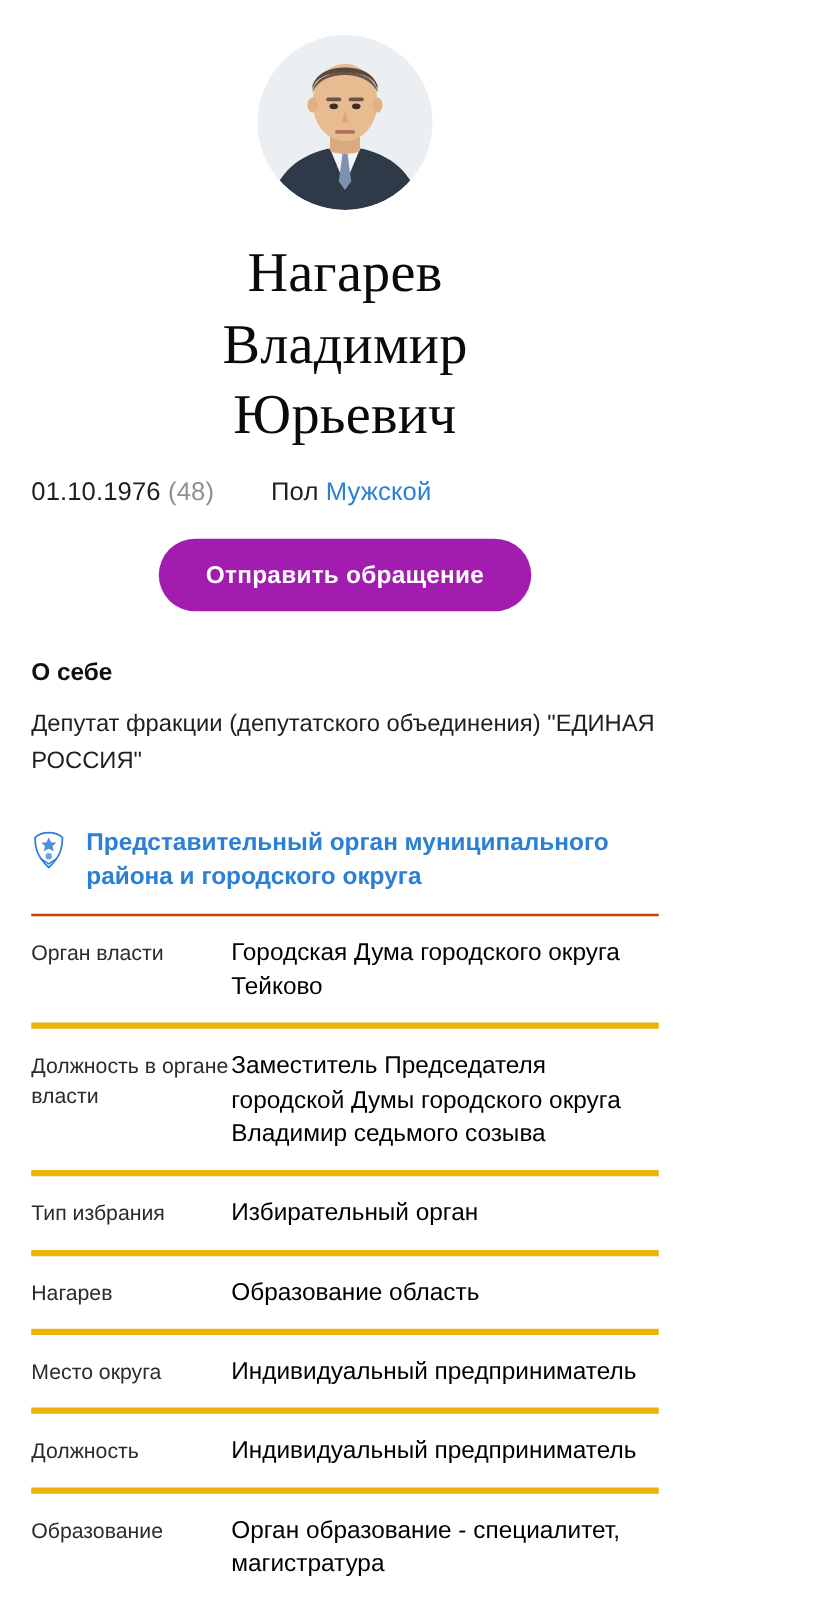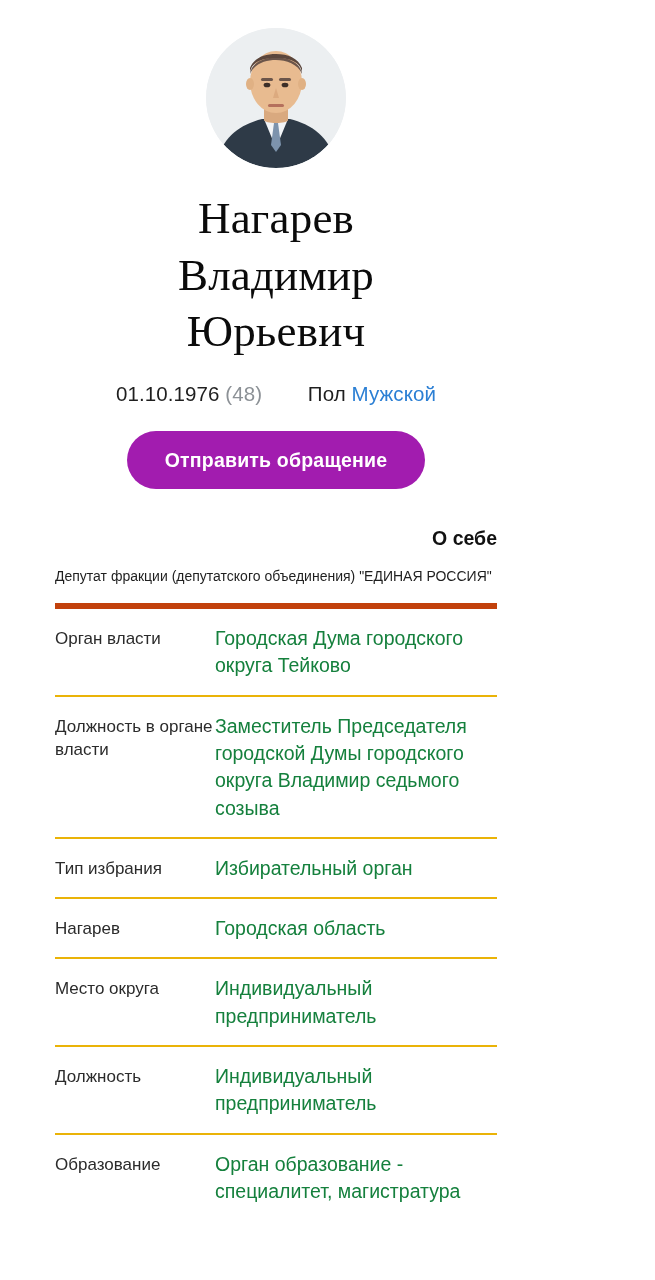--- a/index.html
+++ b/index.html
@@ -12,21 +12,21 @@
     height: 1280px;
     font-family: "Liberation Sans", sans-serif;
     color: #1a1a1a;
     overflow: hidden;
   }
   .page {
     width: 552px;
     height: 1280px;
     position: relative;
     box-sizing: border-box;
-    padding: 0 55px;
+    padding: 0 25px;
   }
 
   
   .avatar-wrap {
     display: flex;
     justify-content: center;
     padding-top: 28px;
   }
   .avatar {
     width: 140px;
@@ -46,21 +46,20 @@
     font-size: 45px;
     line-height: 1.26;
     font-weight: 400;
     color: #0b0b0b;
     letter-spacing: 0.2px;
   }
 
   
   .meta {
     margin-top: 22px;
-    text-align: center;
     font-size: 20.5px;
     color: #1f1f1f;
     letter-spacing: 0.1px;
   }
   .meta .muted { color: #8c9196; }
   .meta .gap { display: inline-block; width: 34px; }
   .meta .link { color: #2b7fd4; }
 
   
   .cta-wrap {
@@ -80,25 +79,24 @@
     cursor: pointer;
     letter-spacing: 0.2px;
   }
 
   
   .about-title {
     margin-top: 38px;
     font-size: 19.5px;
     font-weight: bold;
     color: #111111;
-    text-align: right;
   }
   .about-text {
     margin-top: 16px;
-    font-size: 14px;
+    font-size: 19px;
     line-height: 1.5;
     color: #1f1f1f;
   }
 
   
   .organ {
     margin-top: 38px;
     display: flex;
     align-items: flex-start;
     gap: 16px;
@@ -116,35 +114,35 @@
     line-height: 1.38;
   }
 
   
   .table {
     margin-top: 16px;
   }
   .row {
     display: flex;
     align-items: flex-start;
-    border-top: 2px solid #eab308;
+    border-top: 5px solid #eab308;
     padding: 16px 0 15px 0;
   }
-  .row:first-child { border-top: 6px solid #c2410c; justify-content: flex-end; }
+  .row:first-child { border-top: 2px solid #c2410c; justify-content: flex-end; }
   .row-key {
     flex: 0 0 160px;
     font-size: 17px;
     color: #2b2b2b;
     line-height: 1.4;
     padding-top: 2px;
   }
   .row-val {
     flex: 1 1 auto;
     font-size: 19.5px;
-    color: #15803d;
+    color: #000000;
     line-height: 1.4;
   }
 </style>
 </head>
 <body>
 
 <div class="page">
 
   <div class="avatar-wrap">
     <div class="avatar">
@@ -200,41 +198,52 @@
     <span class="link">Мужской</span>
   </div>
 
   <div class="cta-wrap">
     <button class="cta">Отправить обращение</button>
   </div>
 
   <div class="about-title">О себе</div>
   <div class="about-text">Депутат фракции (депутатского объединения) "ЕДИНАЯ РОССИЯ"</div>
 
+  <div class="organ">
+    <span class="organ-icon">
+      <svg width="28" height="30" viewBox="0 0 28 30">
+        <path d="M14 1 C9 1 5 3 3 5 C3 12 4 20 14 29 C24 20 25 12 25 5 C23 3 19 1 14 1 Z" fill="none" stroke="#2b7fd4" stroke-width="1.4"></path>
+        <path d="M14 5 L16 9 L20 9 L17 12 L18 16 L14 14 L10 16 L11 12 L8 9 L12 9 Z" fill="#2b7fd4" opacity="0.85"></path>
+        <circle cx="14" cy="20" r="2.6" fill="#2b7fd4" opacity="0.7"></circle>
+        <path d="M8 22 L14 26 L20 22" fill="none" stroke="#2b7fd4" stroke-width="1.2"></path>
+      </svg>
+    </span>
+    <span class="organ-label">Представительный орган муниципального района и городского округа</span>
+  </div>
 
   <div class="table">
 
     <div class="row">
       <div class="row-key">Орган власти</div>
       <div class="row-val">Городская Дума городского округа Тейково</div>
     </div>
 
     <div class="row">
       <div class="row-key">Должность в органе власти</div>
       <div class="row-val">Заместитель Председателя городской Думы городского округа Владимир седьмого созыва</div>
     </div>
 
     <div class="row">
       <div class="row-key">Тип избрания</div>
       <div class="row-val">Избирательный орган</div>
     </div>
 
     <div class="row">
       <div class="row-key">Нагарев</div>
-      <div class="row-val">Городская область</div>
+      <div class="row-val">Образование область</div>
     </div>
 
     <div class="row">
       <div class="row-key">Место округа</div>
       <div class="row-val">Индивидуальный предприниматель</div>
     </div>
 
     <div class="row">
       <div class="row-key">Должность</div>
       <div class="row-val">Индивидуальный предприниматель</div>

